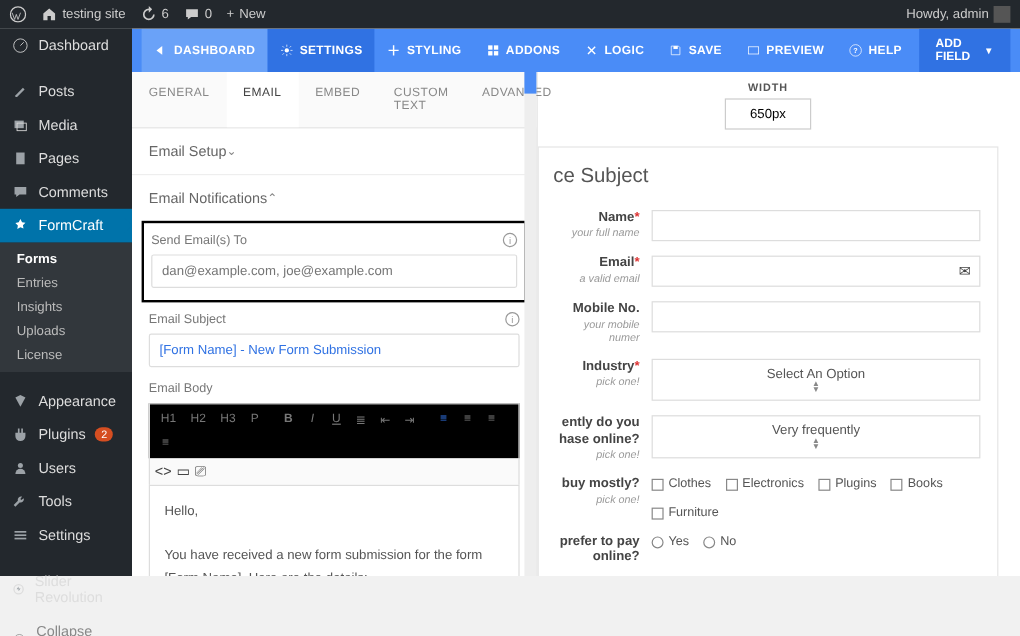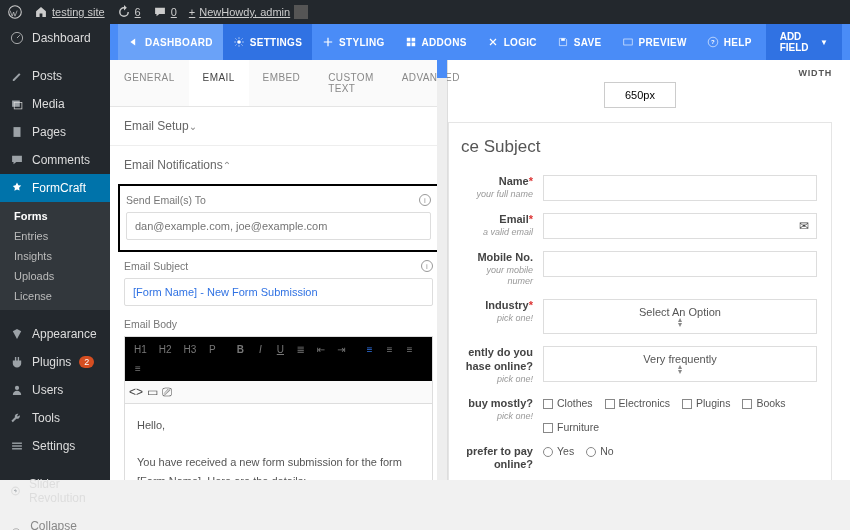--- a/index.html
+++ b/index.html
@@ -1,17 +1,17 @@
 <!DOCTYPE html>
 <html><head>
 <meta charset="utf-8">
 <style>
 * { margin: 0; padding: 0; box-sizing: border-box; font-family: -apple-system, "Segoe UI", Arial, sans-serif; }
 body { background: #f1f1f1; width: 850px; height: 530px; overflow: hidden; font-size: 12px; color: #444; }
-.topbar { background: #23282d; color: #ccc; height: 24px; display: flex; align-items: center; justify-content: flex-start; padding: 0 8px; font-size: 11px; text-decoration: underline; }
+.topbar { background: #23282d; color: #ccc; height: 24px; display: flex; align-items: center; justify-content: space-between; padding: 0 8px; font-size: 11px; }
 .topbar-left, .topbar-right { display: flex; align-items: center; gap: 12px; }
 .topbar .item { display: flex; align-items: center; gap: 4px; cursor: pointer; }
 .topbar svg { width: 14px; height: 14px; fill: #ccc; }
 .avatar-box { width: 14px; height: 14px; background: #555; display: inline-block; }
 
 .shell { display: flex; height: 456px; }
 .sidebar { width: 110px; background: #23282d; color: #eee; font-size: 12px; }
 .side-item { display: flex; align-items: center; gap: 8px; padding: 7px 10px; cursor: pointer; color: #ddd; }
 .side-item.section { font-weight: 400; }
 .side-item.active { background: #0073aa; color: #fff; position: relative; }
@@ -55,21 +55,21 @@
 .rte-toolbar .tbtn { padding: 3px 5px; font-size: 10px; color: #777; cursor: pointer; min-width: 18px; text-align: center; }
 .rte-toolbar .sep { width: 6px; }
 .rte-row2 { border: 1px solid #ddd; border-top: 0; border-bottom: 0; padding: 4px; display: flex; gap: 4px; background: #fafafa; }
 .rte-body { border: 1px solid #ddd; padding: 12px; font-size: 11px; color: #555; line-height: 1.7; min-height: 150px; white-space: pre-wrap; }
 
 .panel-scroll { position: absolute; right: 0; top: 0; bottom: 0; width: 10px; background: #eee; }
 .panel-scroll .thumb { position: absolute; top: 0; width: 100%; height: 18px; background: #4a8cf7; }
 
 .preview { flex: 1; background: #fff; padding: 8px 18px 10px 0; overflow: hidden; }
 .width-block { text-align: center; margin-bottom: 14px; }
-.width-label { font-size: 9px; font-weight: 700; letter-spacing: 0.8px; color: #555; text-align: right; }
+.width-label { font-size: 9px; font-weight: 700; letter-spacing: 0.8px; color: #555; }
 .width-input { border: 1px solid #ccc; padding: 6px 10px; width: 72px; text-align: center; font-size: 11px; margin-top: 4px; }
 
 .form-card { border: 1px solid #e5e5e5; border-top: 1px solid #e5e5e5; padding: 14px 14px 10px 14px; background: #fff; }
 .form-title-row { font-size: 17px; color: #555; margin-bottom: 18px; margin-left: -2px; }
 .frow { display: flex; align-items: flex-start; margin-bottom: 12px; gap: 10px; }
 .flabel { width: 70px; text-align: right; font-size: 11px; color: #444; font-weight: 700; line-height: 1.2; }
 .flabel .req { color: #d33; }
 .flabel .hint { display: block; font-size: 9px; font-style: italic; color: #999; font-weight: 400; margin-top: 1px; }
 .finput { flex: 1; }
 .finput input.txt, .finput .selectbox { width: 100%; border: 1px solid #ddd; padding: 6px 8px; font-size: 11px; background: #fff; color: #555; flex-direction: column; }

